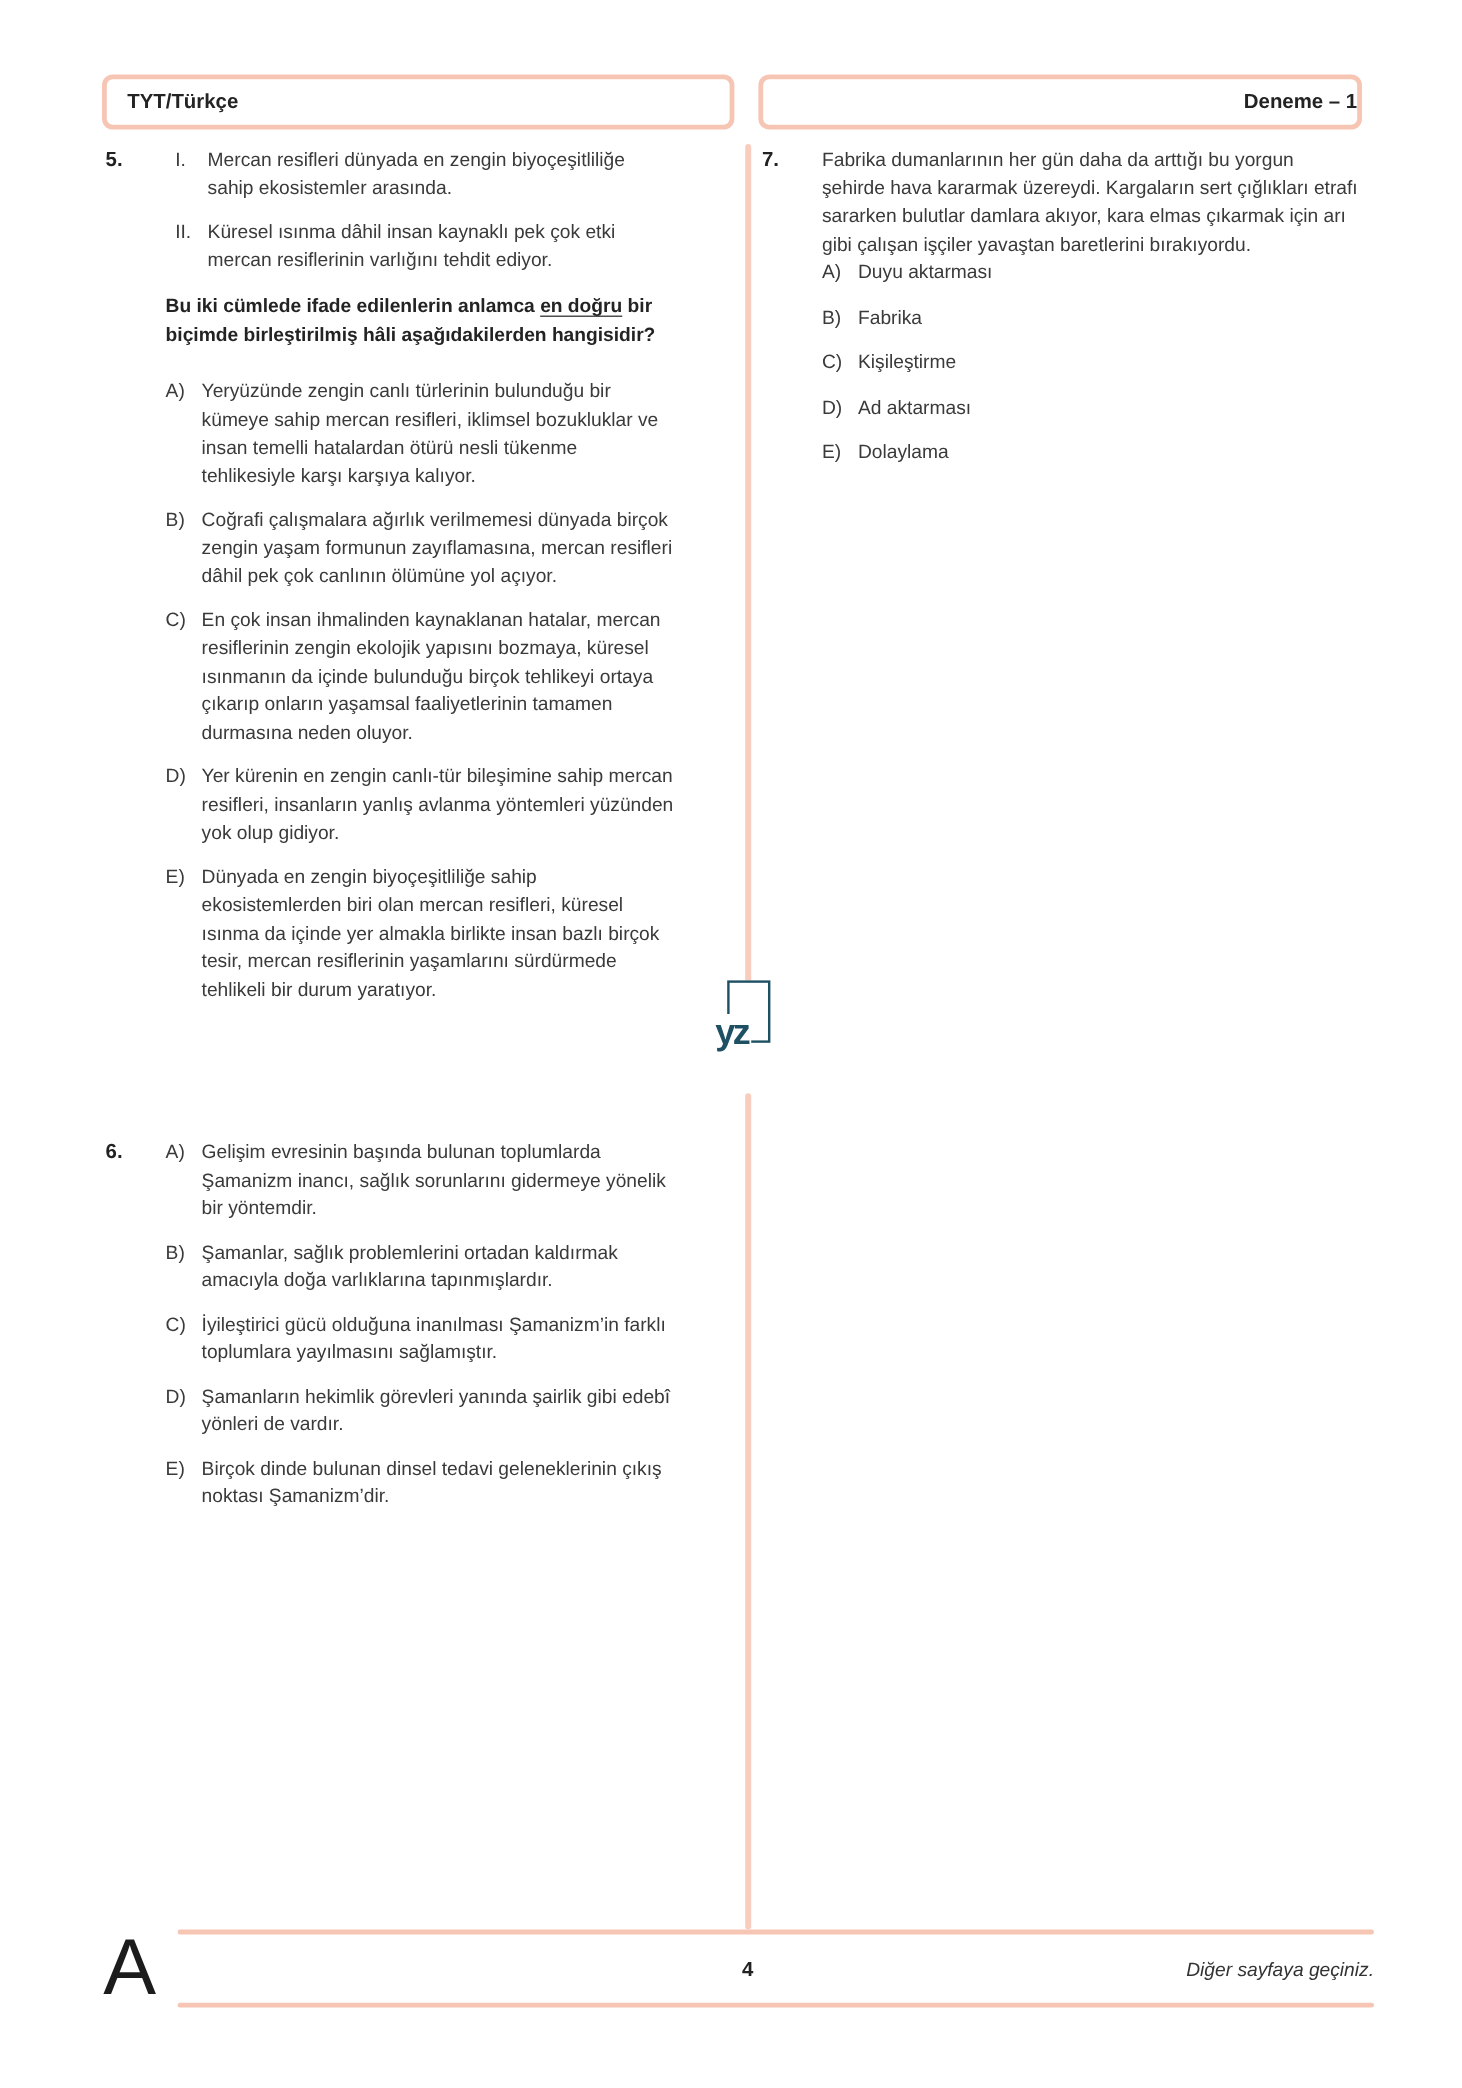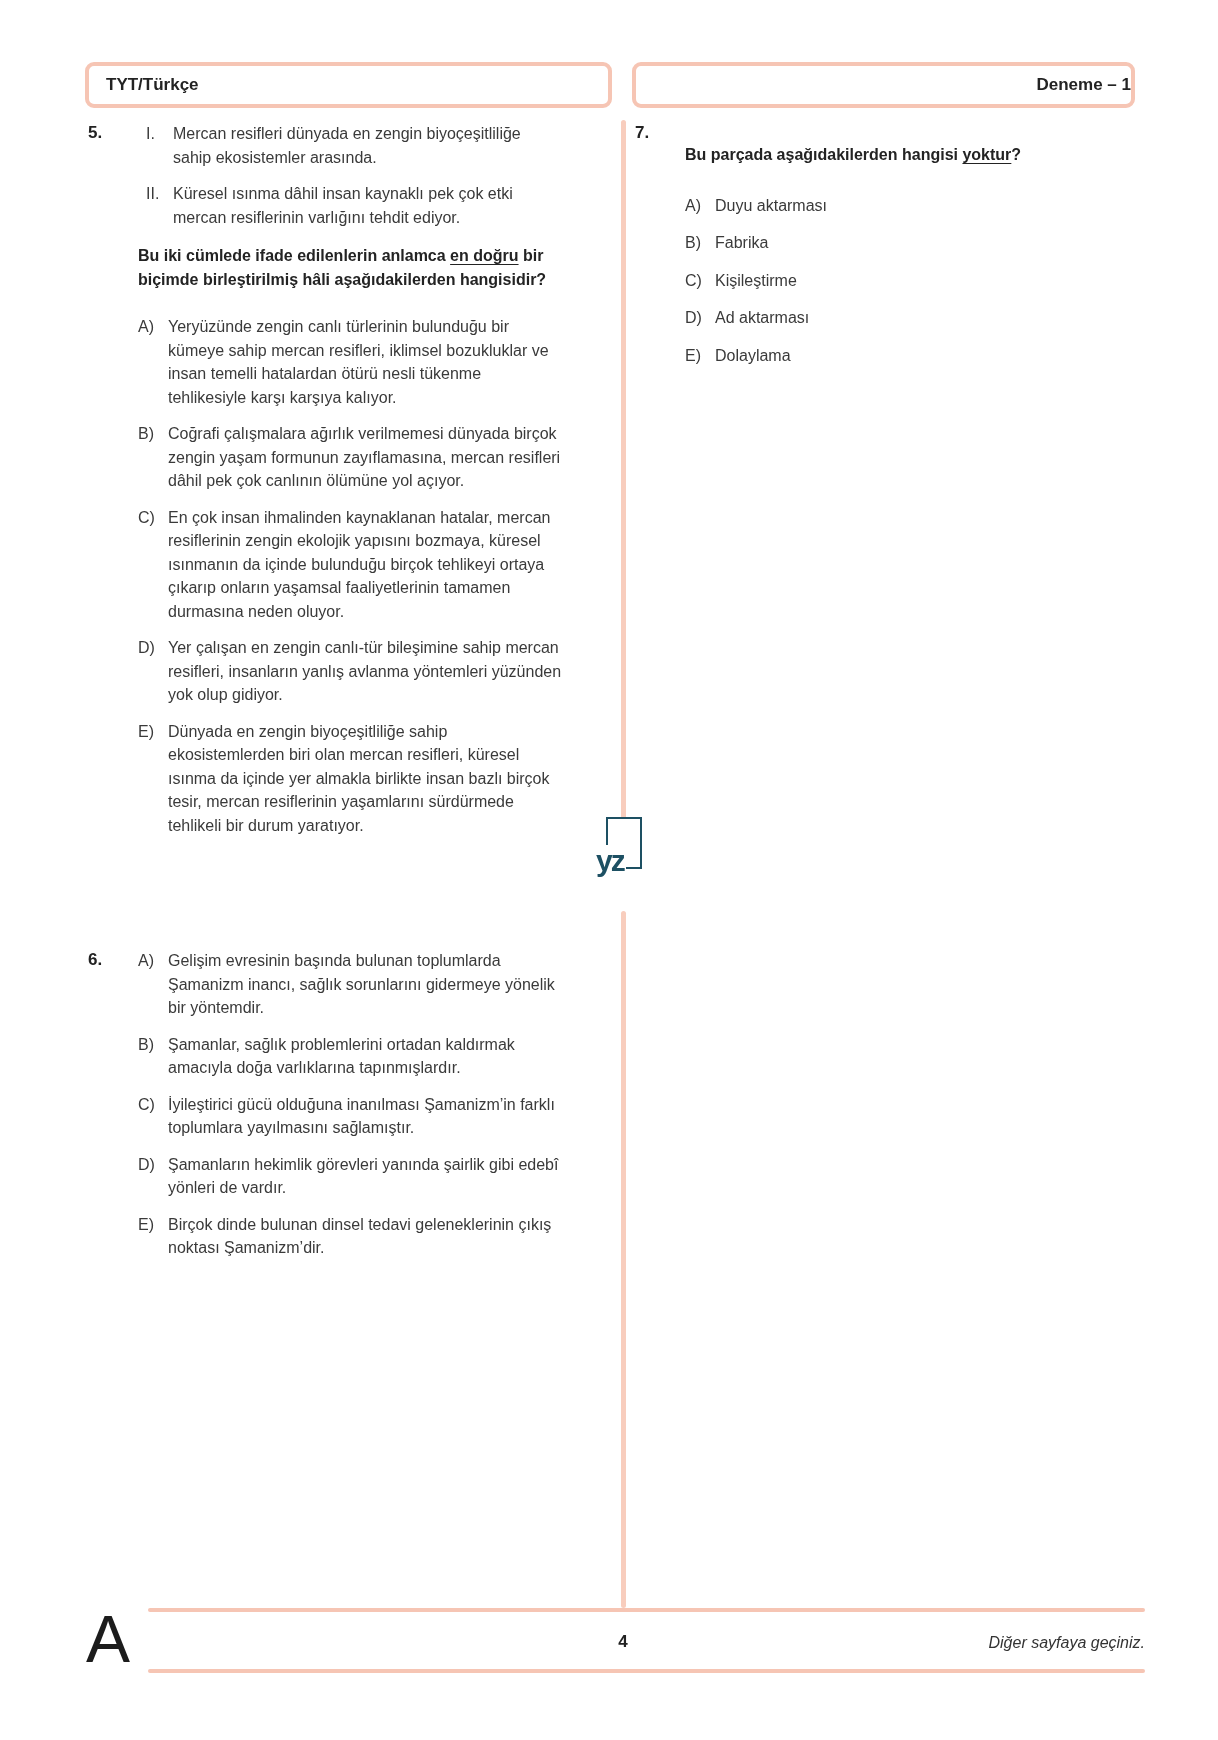--- a/index.html
+++ b/index.html
@@ -93,21 +93,21 @@
       <div class="opt">
         <span class="olet">B)</span>
         <span class="otext">Coğrafi çalışmalara ağırlık verilmemesi dünyada birçok zengin yaşam formunun zayıflamasına, mercan resifleri dâhil pek çok canlının ölümüne yol açıyor.</span>
       </div>
       <div class="opt">
         <span class="olet">C)</span>
         <span class="otext">En çok insan ihmalinden kaynaklanan hatalar, mercan resiflerinin zengin ekolojik yapısını bozmaya, küresel ısınmanın da içinde bulunduğu birçok tehlikeyi ortaya çıkarıp onların yaşamsal faaliyetlerinin tamamen durmasına neden oluyor.</span>
       </div>
       <div class="opt">
         <span class="olet">D)</span>
-        <span class="otext">Yer çalışan en zengin canlı-tür bileşimine sahip mercan resifleri, insanların yanlış avlanma yöntemleri yüzünden yok olup gidiyor.</span>
+        <span class="otext">Yer kürenin en zengin canlı-tür bileşimine sahip mercan resifleri, insanların yanlış avlanma yöntemleri yüzünden yok olup gidiyor.</span>
       </div>
       <div class="opt">
         <span class="olet">E)</span>
         <span class="otext">Dünyada en zengin biyoçeşitliliğe sahip ekosistemlerden biri olan mercan resifleri, küresel ısınma da içinde yer almakla birlikte insan bazlı birçok tesir, mercan resiflerinin yaşamlarını sürdürmede tehlikeli bir durum yaratıyor.</span>
       </div>
     </div>
   </div>
 
   <div class="question" id="q6">
     <div class="qnum">6.</div>
@@ -135,21 +135,21 @@
     </div>
   </div>
 
 </div>
 
 <div class="col" id="col-right">
 
   <div class="question" id="q7">
     <div class="qnum">7.</div>
     <div class="qcontent">
-      <p class="stem"><span>Bu parçada aşağıdakilerden hangisi </span><span class="u">yoktur</span><span>?</span></p>
+      <p class="intro">Fabrika dumanlarının her gün daha da arttığı bu yorgun şehirde hava kararmak üzereydi. Kargaların sert çığlıkları etrafı sararken bulutlar damlara akıyor, kara elmas çıkarmak için arı gibi çalışan işçiler yavaştan baretlerini bırakıyordu.</p>
       <div class="opt">
         <span class="olet">A)</span>
         <span class="otext">Duyu aktarması</span>
       </div>
       <div class="opt">
         <span class="olet">B)</span>
         <span class="otext">Fabrika</span>
       </div>
       <div class="opt">
         <span class="olet">C)</span>

